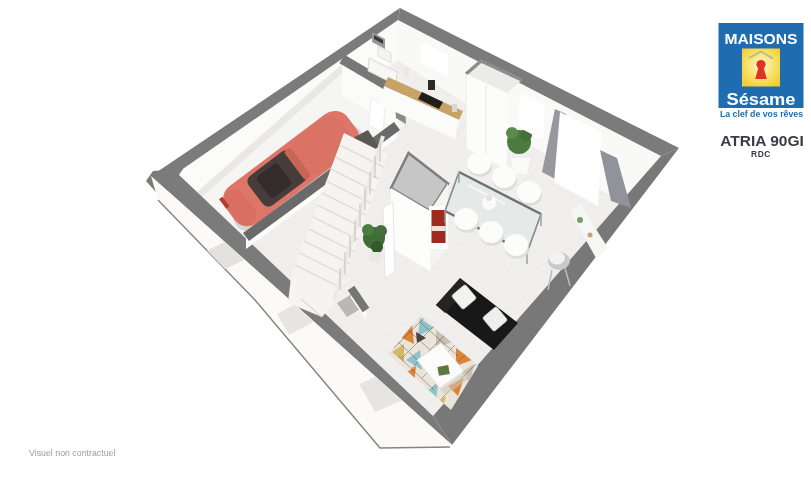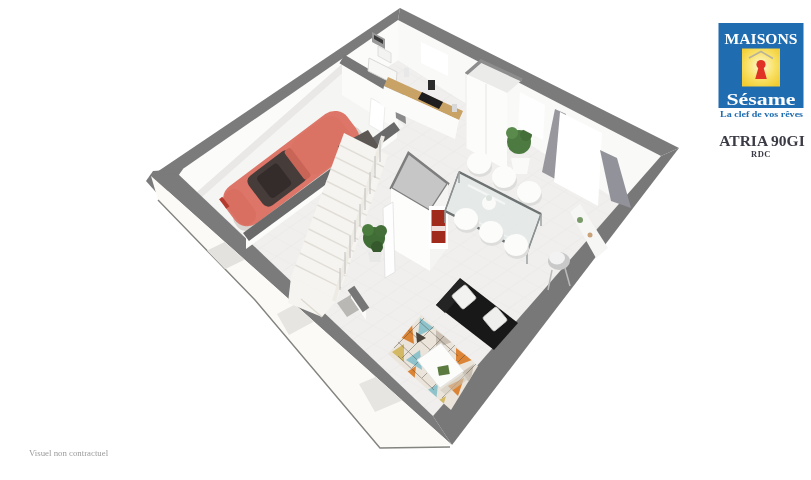--- a/index.html
+++ b/index.html
@@ -1,16 +1,16 @@
 <!DOCTYPE html>
 <html><head>
 <meta charset="utf-8">
 <style>
   html,body{margin:0;padding:0;background:#ffffff;width:811px;height:480px;overflow:hidden;}
-  .page{position:relative;width:811px;height:480px;font-family:Liberation Serif, serif;}
+  .page{position:relative;width:811px;height:480px;font-family:Liberation Sans, sans-serif;}
   svg{position:absolute;left:0;top:0;}
 </style>
 </head>
 <body>
 <div class="page">
 <svg width="811" height="480" viewBox="0 0 811 480">
 <defs>
   <pattern id="tA" width="12" height="16" patternUnits="userSpaceOnUse" patternTransform="rotate(-35)">
     <line x1="0" y1="0" x2="12" y2="0" stroke="#e8e7e5" stroke-width="1"></line>
   </pattern>

